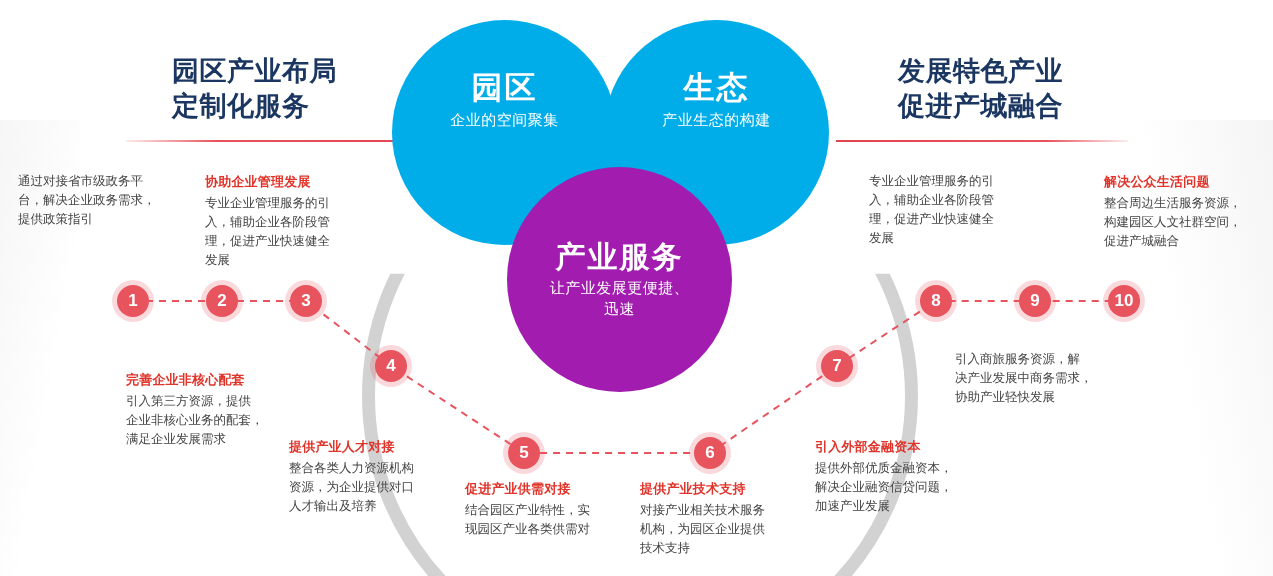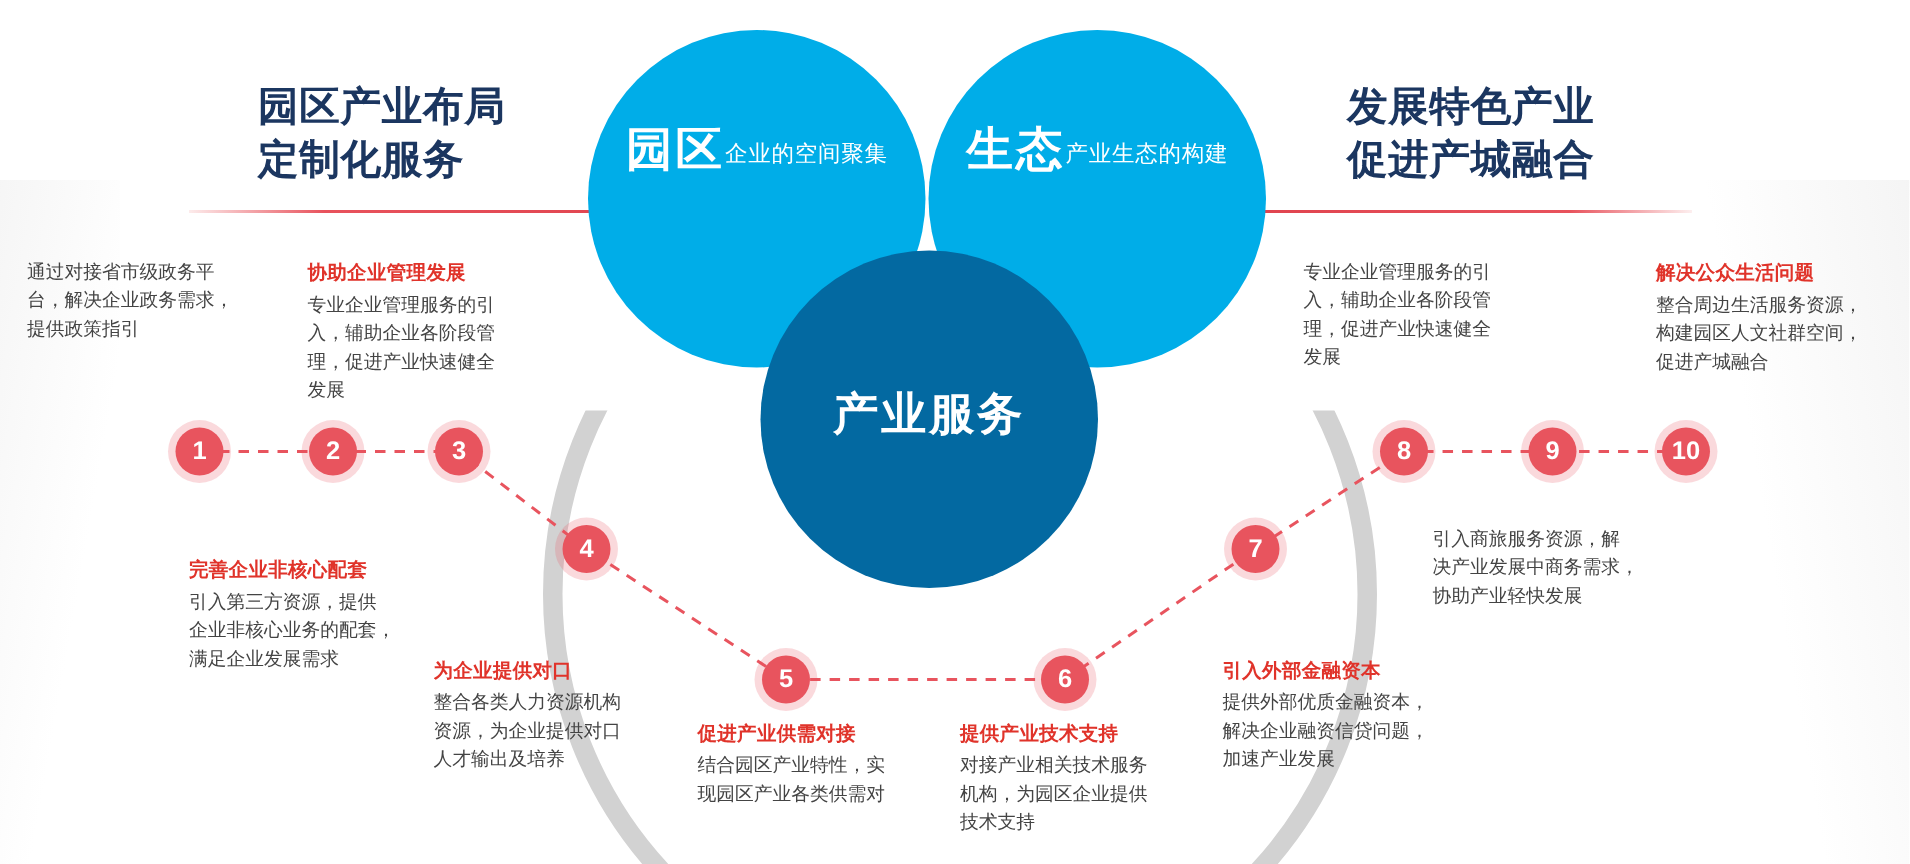--- a/index.html
+++ b/index.html
@@ -74,36 +74,36 @@
     box-sizing: border-box;
     clip-path: inset(28% 0 0 0);
   }
 
   
   .bubble {
     position: absolute;
     border-radius: 50%;
     color: #ffffff;
     display: flex;
-    flex-direction: row;
+    flex-direction: column;
     align-items: center;
     justify-content: center;
     text-align: center;
   }
   .bubble-blue { background: #00ade8; }
-  .bubble-orange { background: #0369a1; font-family: Liberation Mono, monospace; }
+  .bubble-orange { background: #a21caf; }
 
   .bubble-park {
     left: 392px; top: 20px;
     width: 225px; height: 225px;
     padding-bottom: 64px;
     box-sizing: border-box;
   }
   .bubble-eco {
-    left: 619px; top: 20px;
+    left: 604px; top: 20px;
     width: 225px; height: 225px;
     padding-bottom: 64px;
     box-sizing: border-box;
   }
   .bubble-service {
     left: 507px; top: 167px;
     width: 225px; height: 225px;
     z-index: 3;
   }
   .bubble-title {
@@ -191,20 +191,21 @@
     <div class="bubble-sub">企业的空间聚集</div>
   </div>
 
   <div class="bubble bubble-blue bubble-eco">
     <div class="bubble-title">生态</div>
     <div class="bubble-sub">产业生态的构建</div>
   </div>
 
   <div class="bubble bubble-orange bubble-service">
     <div class="bubble-title">产业服务</div>
+    <div class="bubble-sub">让产业发展更便捷、迅速</div>
   </div>
 
   <svg class="connectors" viewBox="0 0 1273 576">
     <path id="connector-line" fill="none" stroke="#e8545e" stroke-width="2" stroke-dasharray="7 6" stroke-linecap="butt" d="M133,301 L222,301 L306,301 L391,366 L524,453 L710,453 L837,366 L936,301 L1035,301 L1124,301"></path>
   </svg>
 
   <div id="nodes-layer">
       <div class="node" style="left: 117px; top: 285px;">
         <span>1</span>
       </div>
@@ -250,21 +251,21 @@
 理，促进产业快速健全
 发展</p>
       </div>
       <div class="block" style="left: 126px; top: 370px; width: 190px;">
         <h4>完善企业非核心配套</h4>
         <p>引入第三方资源，提供
 企业非核心业务的配套，
 满足企业发展需求</p>
       </div>
       <div class="block" style="left: 289px; top: 437px; width: 180px;">
-        <h4>为企业提供对口</h4>
+        <h4>提供产业人才对接</h4>
         <p>整合各类人力资源机构
 资源，为企业提供对口
 人才输出及培养</p>
       </div>
       <div class="block" style="left: 465px; top: 479px; width: 170px;">
         <h4>促进产业供需对接</h4>
         <p>结合园区产业特性，实
 现园区产业各类供需对</p>
       </div>
       <div class="block" style="left: 640px; top: 479px; width: 175px;">

